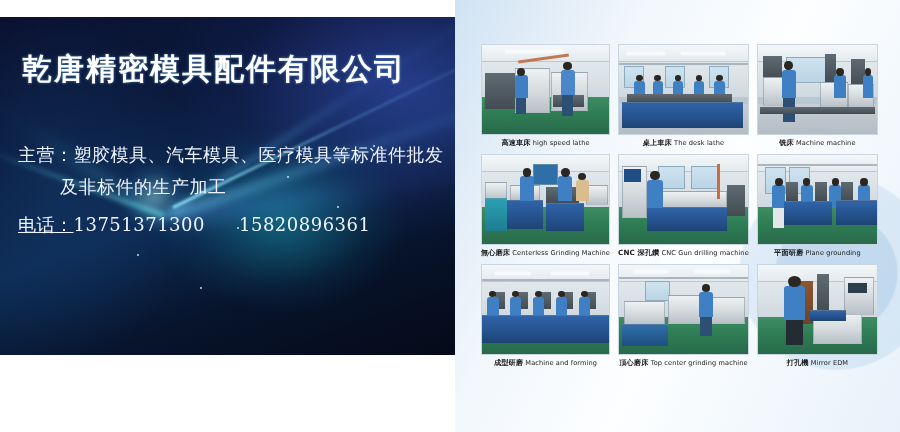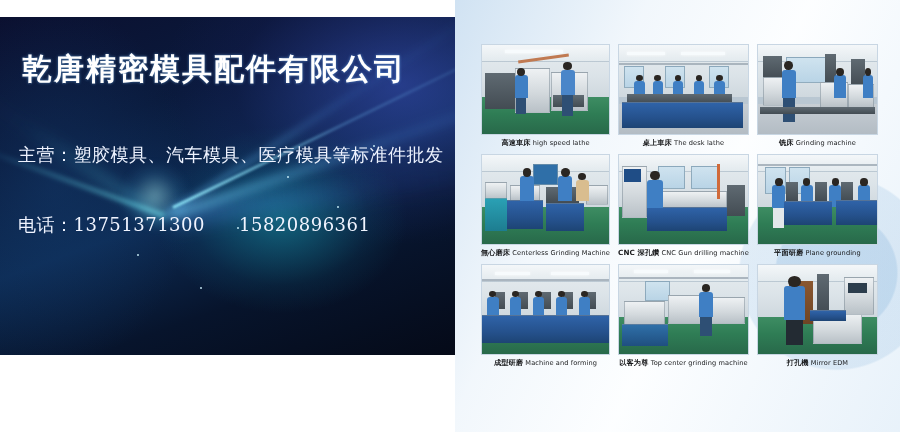--- a/index.html
+++ b/index.html
@@ -143,21 +143,21 @@
     position: absolute;
     left: 18px;
     font-family: "DejaVu Serif", "Liberation Serif", serif;
     font-size: 18px;
     color: #f0f4ff;
     white-space: nowrap;
     letter-spacing: 0.5px;
   }
   #phone-row { top: 196px; }
   #qq-row    { top: 228px; }
-  .contact-label { display: inline-block; }
+  .contact-label { display: inline-block; text-decoration: underline; }
   .contact-val  { display: inline-block; }
   .contact-gap  { display: inline-block; width: 34px; }
 
   #slogan {
     position: absolute;
     left: 36px;
     top: 296px;
     font-family: "DejaVu Serif", "Liberation Serif", serif;
     font-size: 26px;
     color: #ffffff;
@@ -335,20 +335,21 @@
     <div class="spark" style="left:52%;top:62%"></div>
     <div class="spark" style="left:63%;top:47%"></div>
     <div class="spark" style="left:74%;top:56%"></div>
     <div class="spark" style="left:44%;top:80%"></div>
     <div class="spark" style="left:82%;top:38%"></div>
 
     <div id="banner-content">
       <div id="company-title">乾唐精密模具配件有限公司</div>
 
       <div id="biz-line-1">主营：塑胶模具、汽车模具、医疗模具等标准件批发</div>
+      <div id="biz-line-2">及非标件的生产加工</div>
 
       <div class="contact-row" id="phone-row">
         <span class="contact-label">电话：</span><span class="contact-val">13751371300</span><span class="contact-gap"></span><span class="contact-val">15820896361</span>
       </div>
 
 
     </div>
   </div>
 
   <div id="gallery">
@@ -416,21 +417,21 @@
           <div class="ph-mach-dark" style="left:78%;top:16%;width:12%;height:30%"></div>
           <div class="ph-mach" style="left:76%;top:44%;width:20%;height:24%"></div>
           <div class="ph-worker" style="left:20%;top:28%;width:12%;height:32%"></div>
           <div class="ph-worker-leg" style="left:21%;top:60%;width:10%;height:26%"></div>
           <div class="ph-worker" style="left:64%;top:34%;width:10%;height:26%"></div>
           <div class="ph-worker" style="left:88%;top:34%;width:9%;height:26%"></div>
           <div class="ph-mach-dark" style="left:2%;top:70%;width:96%;height:8%"></div>
         </div>
         <div class="caption">
           <span class="cn">铣床</span>
-          <span class="en">Grinding machine</span>
+          <span class="en">Machine machine</span>
         </div>
       </div>
 
       <div class="cell">
         <div class="photo">
           <div class="ph-wall"></div>
             <div class="ph-ceil"></div>
           <div class="ph-floor-green"></div>
           <div class="ph-window" style="left:40%;top:10%;width:18%;height:22%;background:#2f6fa8"></div>
           <div class="ph-mach" style="left:2%;top:30%;width:16%;height:18%"></div>
@@ -532,21 +533,21 @@
           <div class="ph-light" style="left:58%;top:6%;width:28%"></div>
           <div class="ph-window" style="left:20%;top:18%;width:18%;height:20%"></div>
           <div class="ph-mach" style="left:4%;top:40%;width:30%;height:26%"></div>
           <div class="ph-mach" style="left:38%;top:34%;width:26%;height:30%"></div>
           <div class="ph-mach" style="left:70%;top:36%;width:26%;height:28%"></div>
           <div class="ph-worker" style="left:62%;top:30%;width:11%;height:28%"></div>
           <div class="ph-worker-leg" style="left:63%;top:58%;width:9%;height:22%"></div>
           <div class="ph-bench" style="left:2%;top:66%;width:36%;height:24%;background:linear-gradient(180deg,#2f6fa8,#1f4f80)"></div>
         </div>
         <div class="caption">
-          <span class="cn">以客为尊</span>
+          <span class="cn">頂心磨床</span>
           <span class="en">Top center grinding machine</span>
         </div>
       </div>
 
       <div class="cell">
         <div class="photo">
           <div class="ph-wall"></div>
             <div class="ph-ceil"></div>
           <div class="ph-floor-green"></div>
           <div class="ph-door" style="left:26%;top:18%;width:20%;height:48%"></div>

